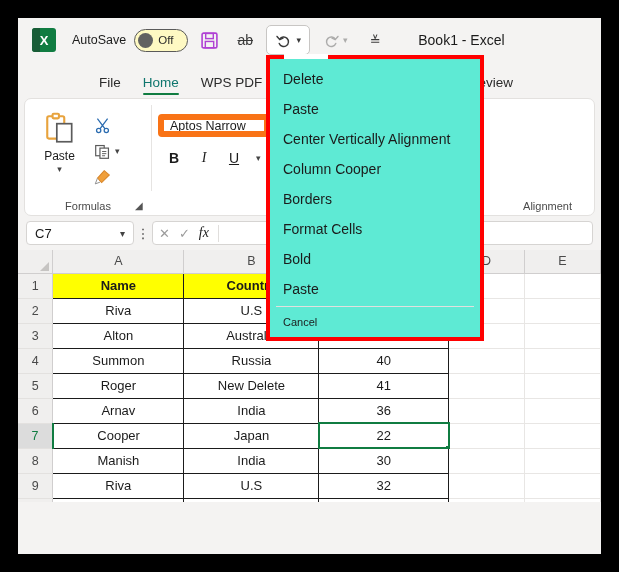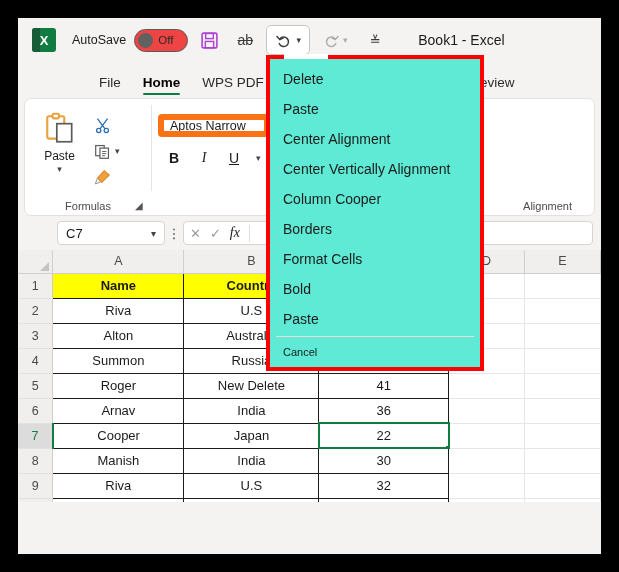--- a/index.html
+++ b/index.html
@@ -37,21 +37,21 @@
     content:""; position:absolute; left:0; top:0; width:8px; height:100%;
     background:#185c37; border-radius:3px 0 0 3px;
   }
   .excel-logo span{ position:relative; z-index:2; }
   .autosave-label {
     margin-left:16px; font-size:12.5px; color:#1b1b1b;
   }
   .toggle {
     margin-left:8px;
     width:54px; height:23px; border-radius:12px;
-    border:1.4px solid #5a5a5a; background:#ef4444;
+    border:1.4px solid #5a5a5a; background:#fef9c3;
     display:flex; align-items:center; position:relative;
   }
   .toggle .knob {
     width:15px; height:15px; border-radius:50%;
     background:#616161; margin-left:3px;
   }
   .toggle .t-label { font-size:11.5px; color:#2b2b2b; margin-left:5px; }
 
   .qat-btn {
     width:30px; height:30px; margin-left:6px;
@@ -72,21 +72,21 @@
   .tabbar {
     height:34px; display:flex; align-items:flex-end;
     padding-left:22px; background:#f4f3f2;
     position:relative;
     margin-left:48px;
   }
   .tab {
     font-size:13.5px; color:#2b2b2b;
     padding:0 11px 6px 11px; position:relative; white-space:nowrap;
   }
-  .tab.active { font-weight:bold; color:#000000; }
+  .tab.active { font-weight:normal; color:#0f766e; }
   .tab.active::after{
     content:""; position:absolute; left:11px; right:11px; bottom:1px;
     height:2.5px; background:#107c41; border-radius:2px;
   }
 
   
   .ribbon {
     position:relative;
     margin:2px 6px 0 6px;
     height:118px;
@@ -136,21 +136,21 @@
   .ibtn {
     width:25px; height:25px; display:flex; align-items:center; justify-content:center;
     border-radius:4px;
   }
   .ibtn.sel { background:#eceaea; border:1px solid #b9b7b5; }
   .vline { width:1px; height:22px; background:#e1dfdd; margin:0 4px; }
 
   
   .formulabar {
     height:34px; display:flex; align-items:center;
-    padding:0 8px; background:#f4f3f2;margin-left:31px;
+    padding:0 8px; background:#f4f3f2;
   }
   .namebox {
     width:108px; height:24px; background:#fff;
     border:1px solid #d6d4d2; border-radius:4px;
     display:flex; align-items:center; padding:0 8px;
     font-size:13px; color:#1b1b1b;
   }
   .namebox .nb-chev { margin-left:auto; font-size:10px; color:#444; }
   .kebab { width:18px; text-align:center; color:#3a3a3a; font-size:13px; letter-spacing:0; }
   .fx-area {
@@ -502,21 +502,20 @@
         <td class="cell"></td>
       </tr>
     </tbody>
       </table>
   </div>
 
   <div class="undo-menu">
     <div class="menu-notch"></div>
     <div class="menu-item">Delete</div>
     <div class="menu-item">Paste</div>
-    <div class="menu-item">Center Alignment</div>
     <div class="menu-item">Center Vertically Alignment</div>
     <div class="menu-item">Column Cooper</div>
     <div class="menu-item">Borders</div>
     <div class="menu-item">Format Cells</div>
     <div class="menu-item">Bold</div>
     <div class="menu-item">Paste</div>
     <div class="menu-sep"></div>
     <div class="menu-item cancel">Cancel</div>
   </div>
 

